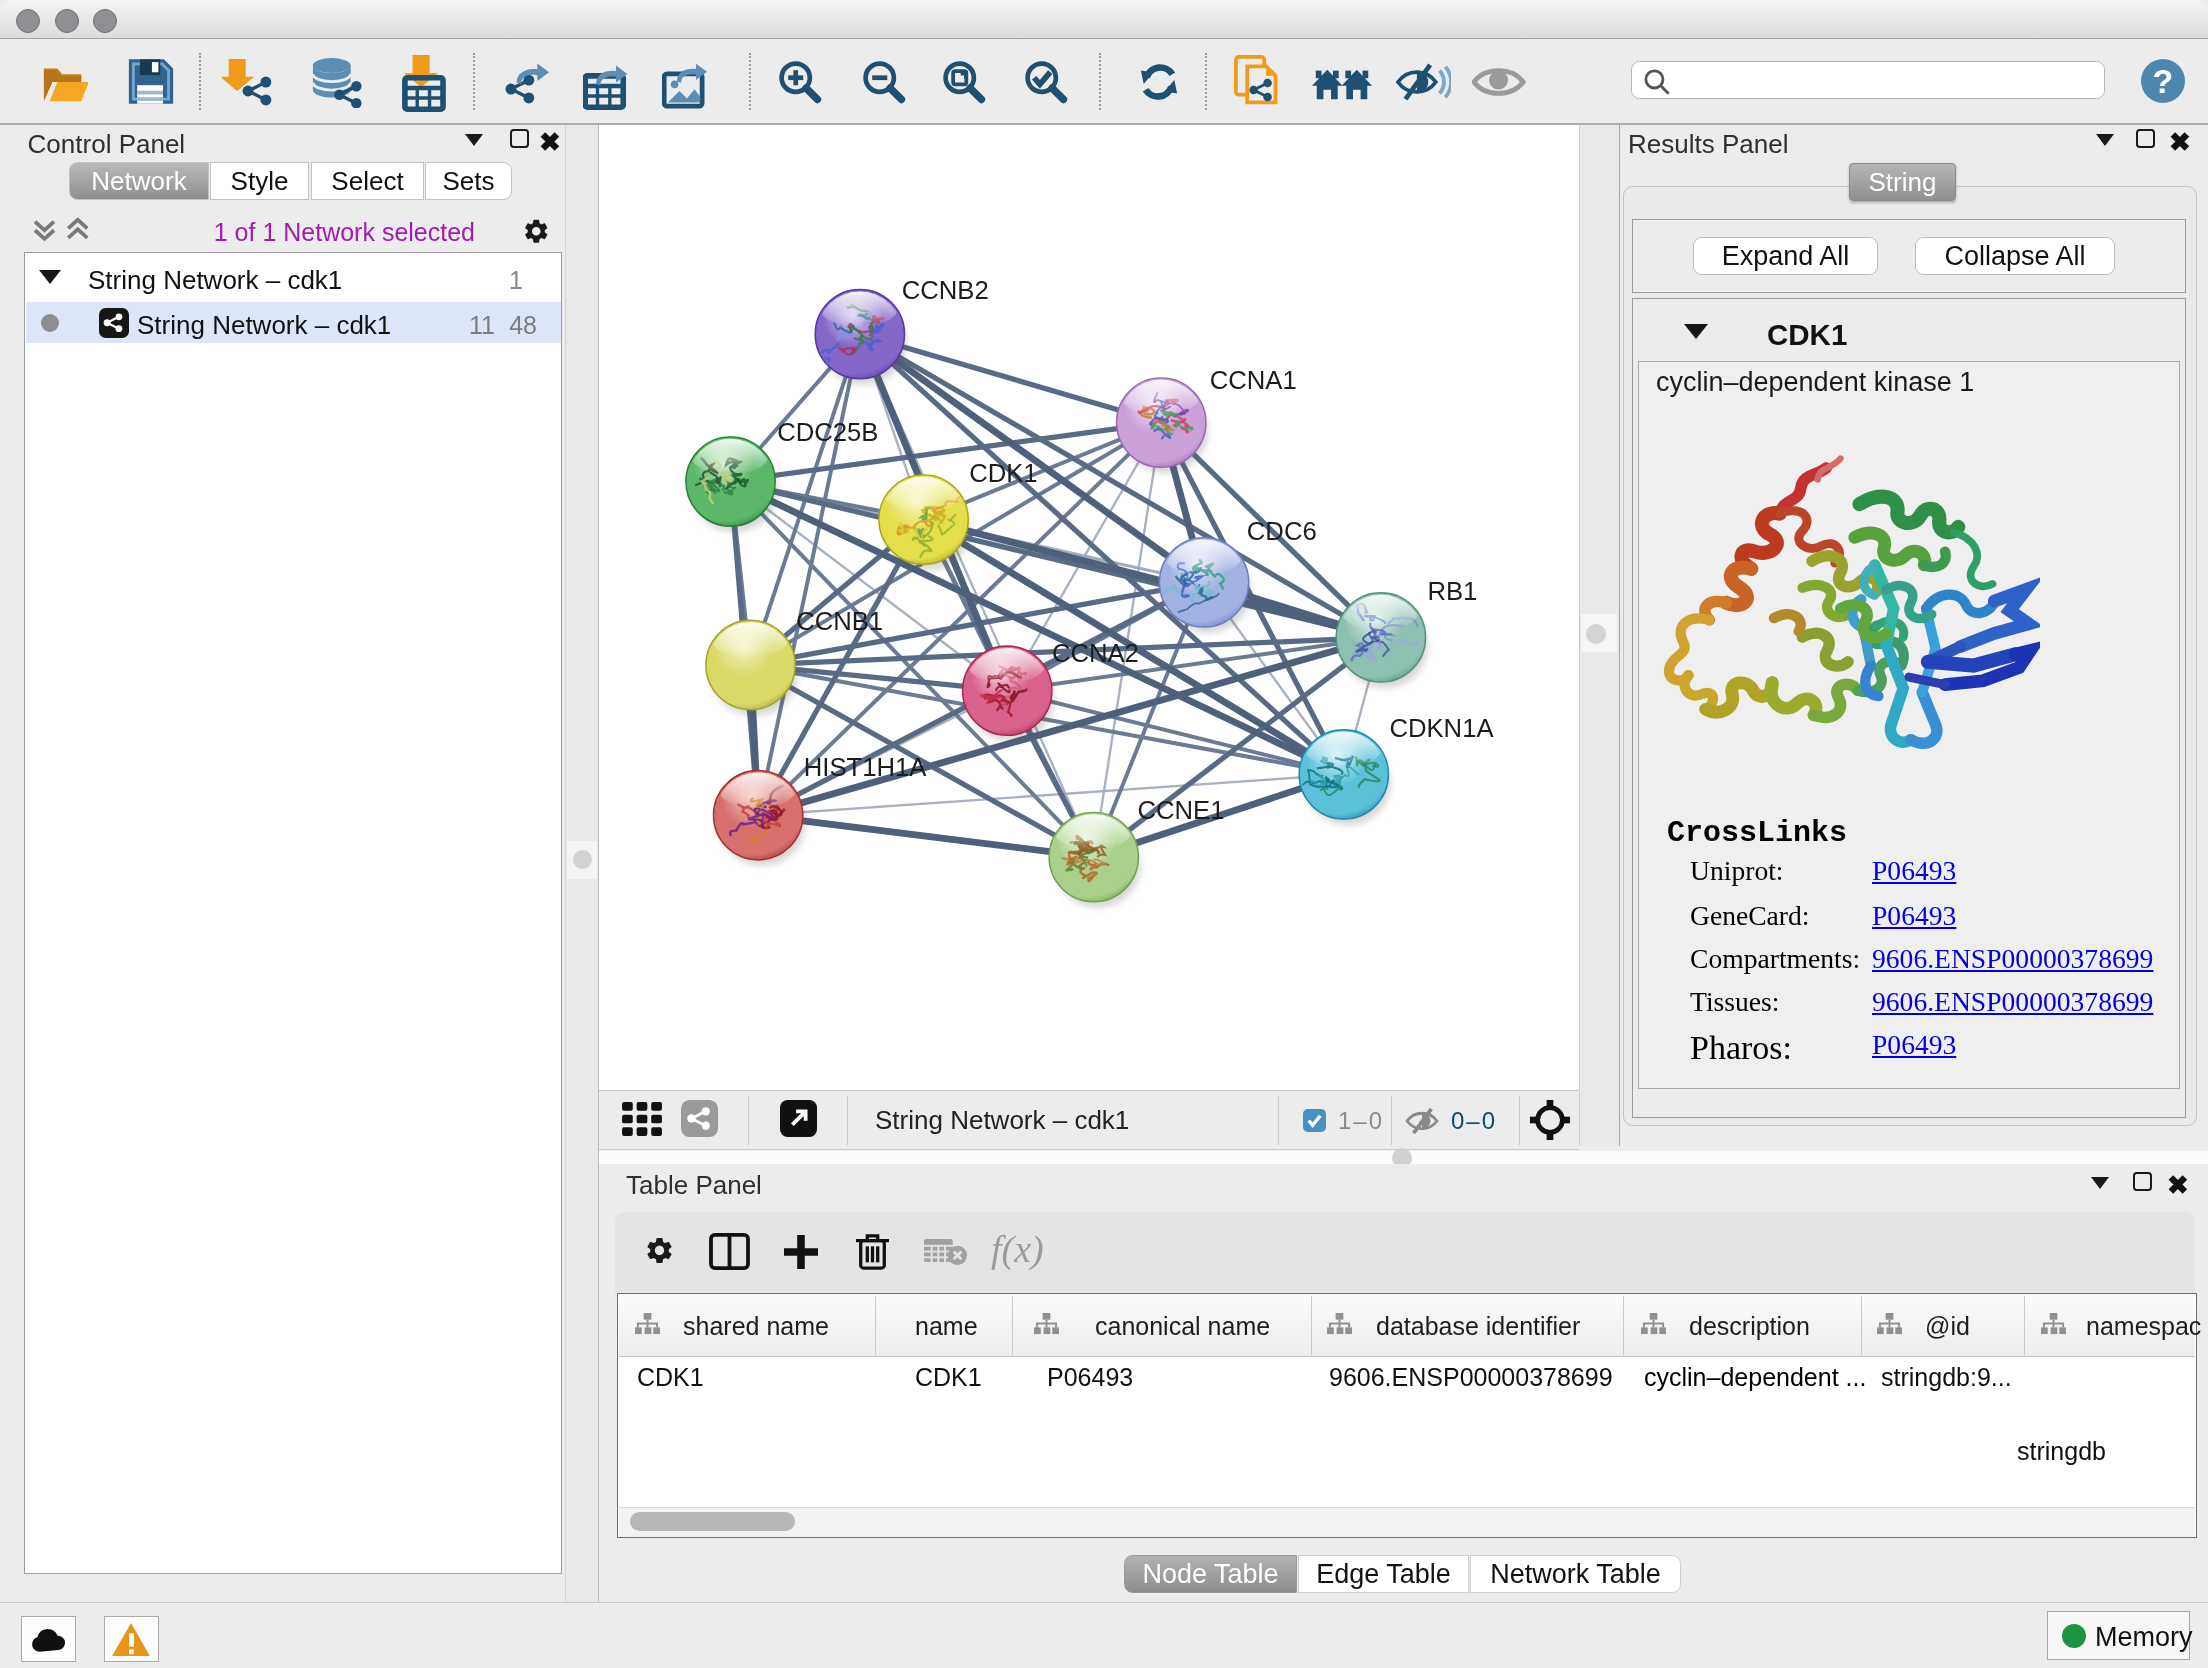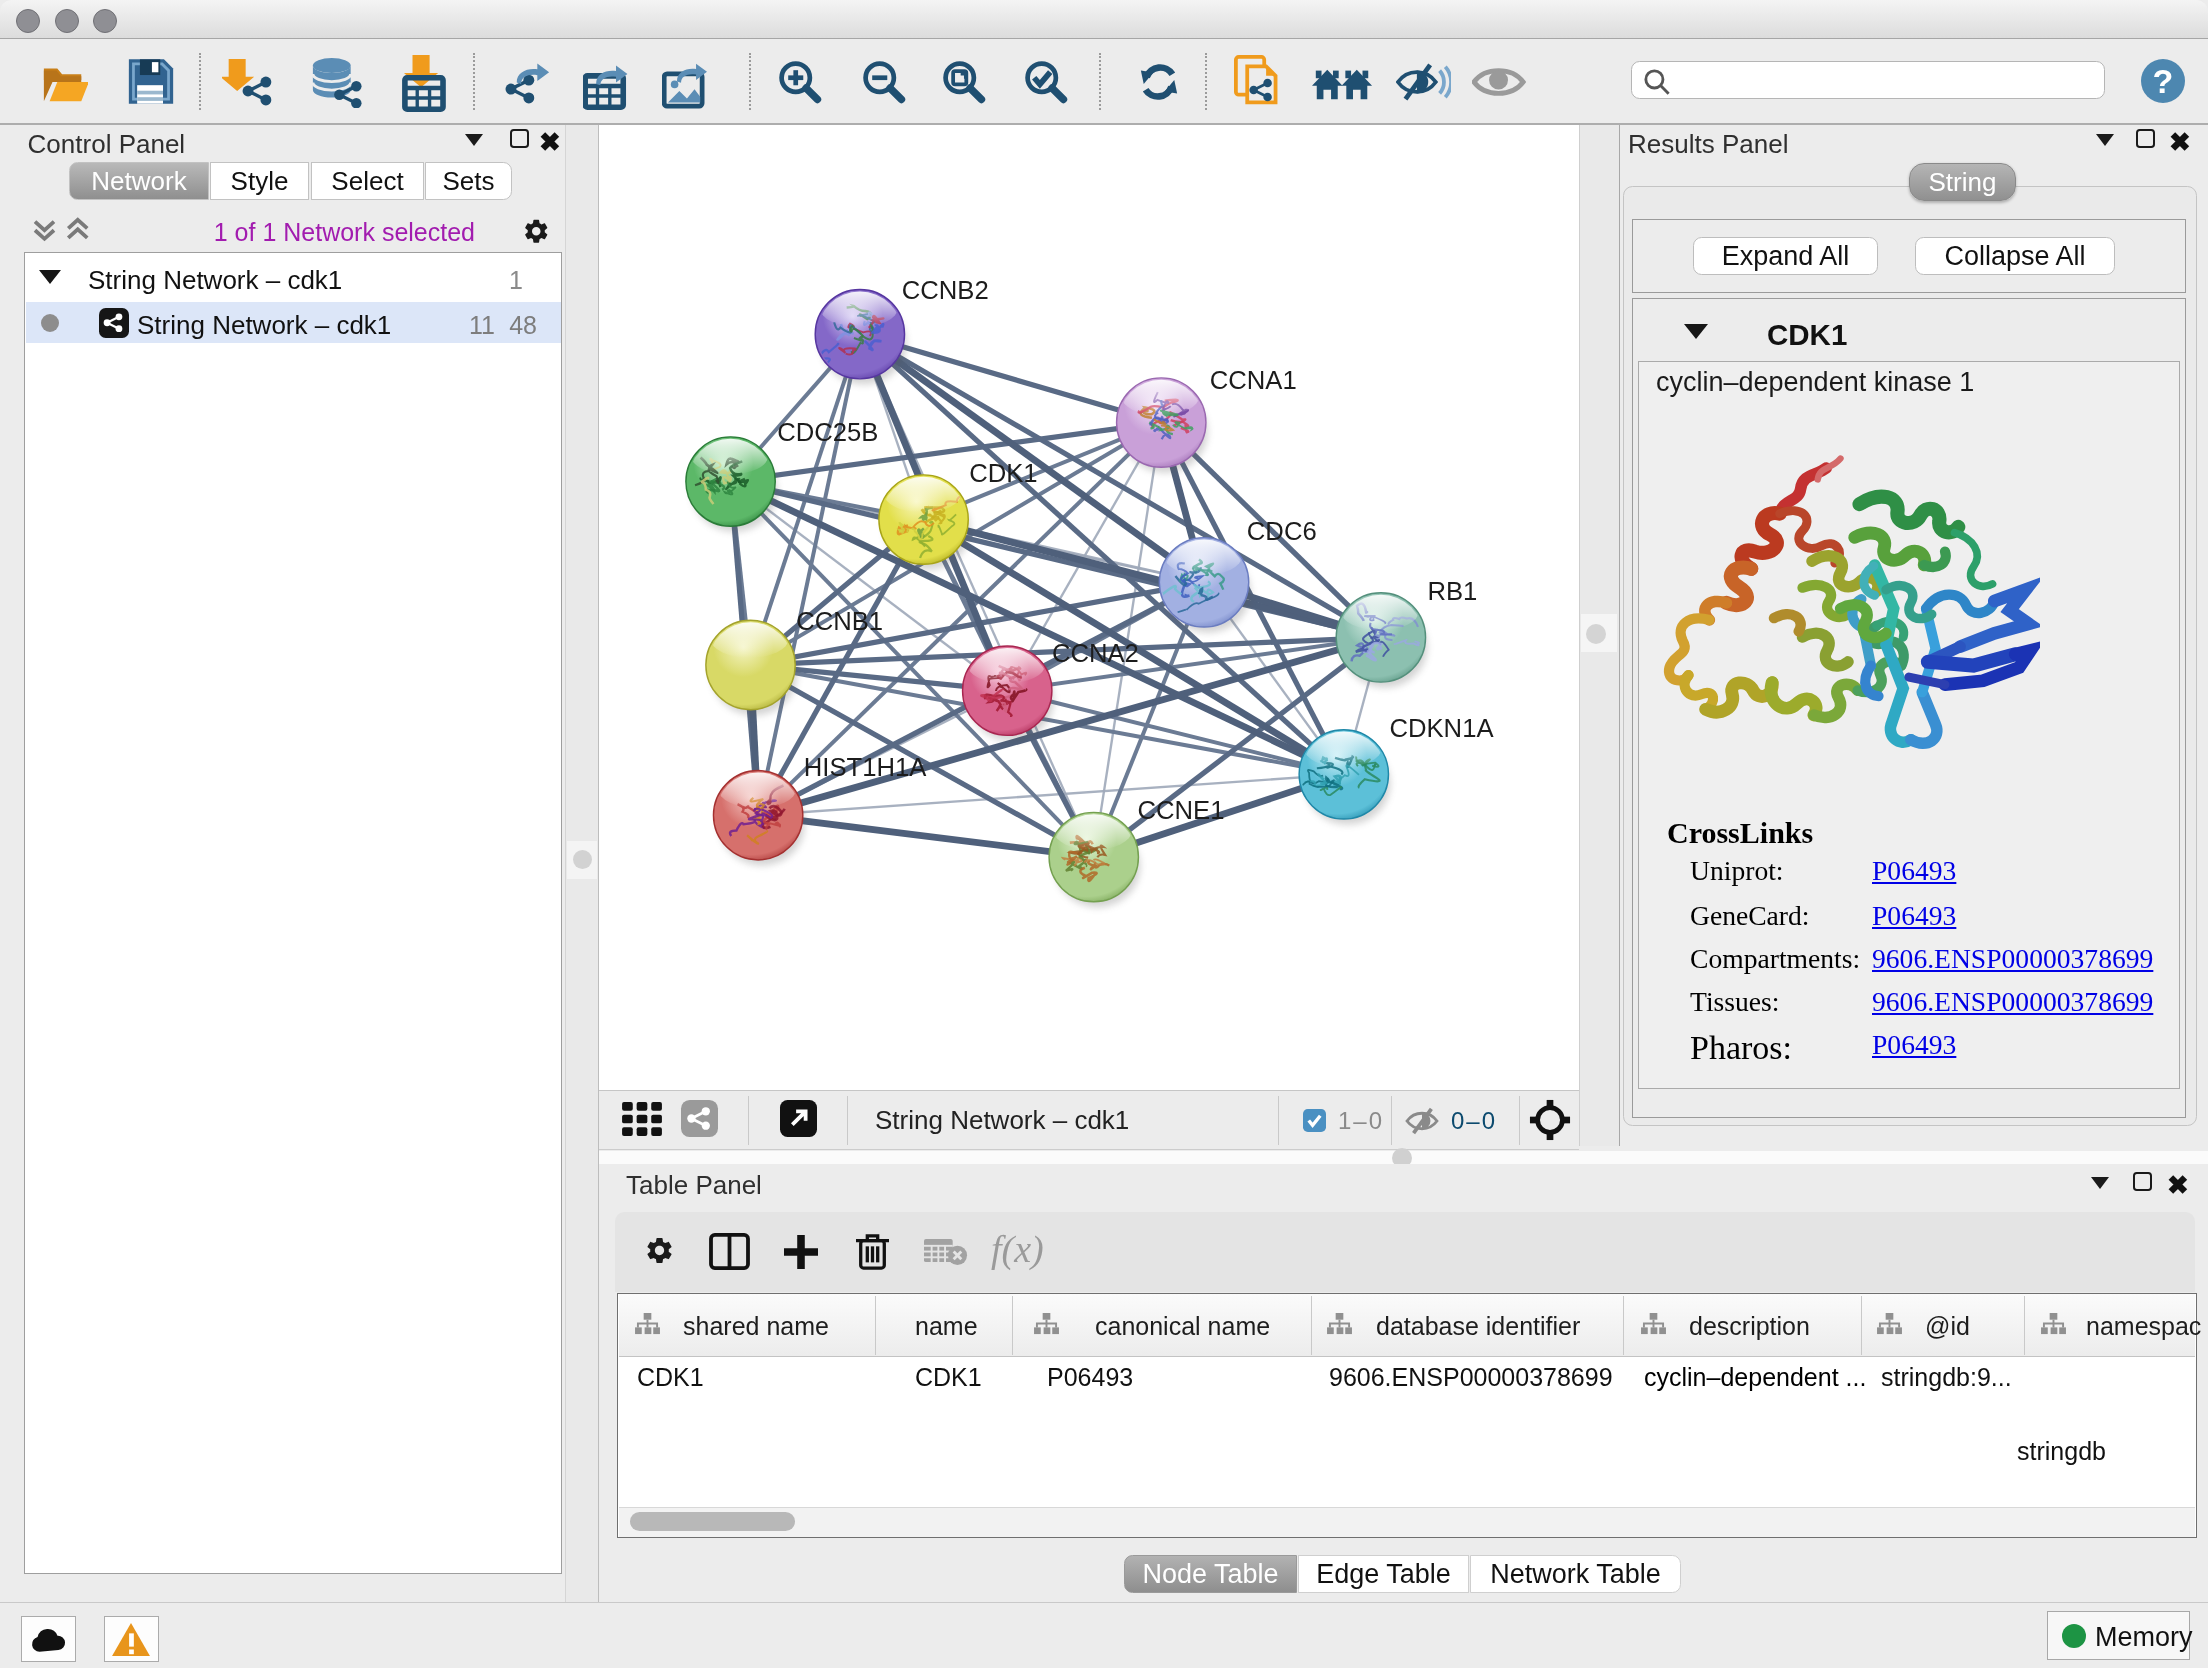--- a/index.html
+++ b/index.html
@@ -621,21 +621,21 @@
 </svg>
 <div class="abs" style="left:1579px;top:125px;width:41px;height:1021px;background:#e9e9e9;border-left:1px solid #cfcfcf;border-right:1.9px solid #a8a8a8"></div>
 <div class="abs" style="left:1581px;top:614px;width:36px;height:38px;background:#f5f5f5"></div>
 <div class="abs" style="left:1586px;top:624px;width:20px;height:20px;border-radius:50%;background:#d4d4d4"></div>
 <div class="abs" style="left:1620px;top:125px;width:589px;height:1021px;background:#ececec"></div>
 <div class="abs panel-title" style="left:1628px;top:129px">Results Panel</div>
 <div class="abs tri" style="left:2096px;top:134px"></div>
 <div class="abs sq" style="left:2136px;top:129px"></div>
 <div class="abs xx" style="left:2169px;top:131px">✖</div>
 <div class="abs" style="left:1623px;top:186px;width:574px;height:940px;background:#eaeaea;border:1.9px solid #c4c4c4;border-radius:9.5px"></div>
-<div class="abs" style="left:1909px;top:163px;width:107px;height:38px;background:linear-gradient(#b5b5b5,#909090);border:1px solid #8a8a8a;border-radius:15px;color:#fff;font-size:26px;text-align:center;line-height:37px;box-shadow:0 1.9px 2.9px rgba(0,0,0,0.25)">String</div>
+<div class="abs" style="left:1849px;top:163px;width:107px;height:38px;background:linear-gradient(#b5b5b5,#909090);border:1px solid #8a8a8a;border-radius:4px;color:#fff;font-size:26px;text-align:center;line-height:37px;box-shadow:0 1.9px 2.9px rgba(0,0,0,0.25)">String</div>
 <div class="abs" style="left:1632px;top:219px;width:554px;height:74px;background:#ececec;border:1.9px solid #9a9a9a"></div>
 <div class="abs" style="left:1693px;top:237px;width:185px;height:38px;background:#fff;border:1px solid #bdbdbd;border-radius:8.6px;font-size:27px;color:#111;text-align:center;line-height:37px">Expand All</div>
 <div class="abs" style="left:1915px;top:237px;width:200px;height:38px;background:#fff;border:1px solid #bdbdbd;border-radius:8.6px;font-size:27px;color:#111;text-align:center;line-height:37px">Collapse All</div>
 <div class="abs" style="left:1632px;top:298px;width:554px;height:820px;background:#ececec;border:1.9px solid #9a9a9a"></div>
 <div class="abs" style="left:1684px;top:324px;width:0;height:0;border-left:12.4px solid transparent;border-right:12.4px solid transparent;border-top:15px solid #161616"></div>
 <div class="abs" style="left:1767px;top:318px;font-size:29.5px;font-weight:bold;color:#111">CDK1</div>
 <div class="abs" style="left:1638px;top:361px;width:542px;height:728px;background:#efefef;border:1px solid #aaa"></div>
 <div class="abs" style="left:1656px;top:367px;font-size:27px;color:#1a1a1a">cyclin–dependent kinase 1</div>
 
 <svg class="abs" style="left:1660px;top:447px" width="380" height="328" viewBox="0 0 400 345">
@@ -674,21 +674,21 @@
 <path d="M212 160 C198 168 200 186 214 190 L222 230" stroke="#3f9ec8" stroke-width="10.8"></path>
 <path d="M222 230 C210 248 218 262 230 262" stroke="#3584cf" stroke-width="10.8"></path>
 
 <path d="M150 200 C168 190 184 200 176 214 C168 228 186 236 198 226" stroke="#8aa032" stroke-width="12"></path>
 <path d="M190 170 C208 160 224 170 216 184 C208 198 226 206 238 196" stroke="#60a83e" stroke-width="12"></path>
 <path d="M120 180 C138 170 154 180 146 194" stroke="#b08c2c" stroke-width="11"></path>
 <path d="M238 150 C256 140 272 150 264 164 C256 178 274 186 286 176" stroke="#35a08c" stroke-width="10"></path>
 </g>
     </svg>
 
-<div class="abs" style="font-family:Liberation Serif, serif;left:1667px;top:816px;font-size:30px;font-weight:bold;color:#000">CrossLinks</div>
+<div class="abs" style="font-family:Liberation Mono, monospace;left:1667px;top:816px;font-size:30px;font-weight:bold;color:#000">CrossLinks</div>
 <div class="abs" style="font-family:'Liberation Serif',serif;left:1690px;top:855px;font-size:27.6px;color:#000">Uniprot:</div>
 <div class="abs" style="font-family:'Liberation Serif',serif;left:1872px;top:855px;font-size:27.6px"><a class="lk">P06493</a></div>
 <div class="abs" style="font-family:'Liberation Serif',serif;left:1690px;top:900px;font-size:27.6px;color:#000">GeneCard:</div>
 <div class="abs" style="font-family:'Liberation Serif',serif;left:1872px;top:900px;font-size:27.6px"><a class="lk">P06493</a></div>
 <div class="abs" style="font-family:'Liberation Serif',serif;left:1690px;top:943px;font-size:27.6px;color:#000">Compartments:</div>
 <div class="abs" style="font-family:'Liberation Serif',serif;left:1872px;top:943px;font-size:27.6px"><a class="lk">9606.ENSP00000378699</a></div>
 <div class="abs" style="font-family:'Liberation Serif',serif;left:1690px;top:986px;font-size:27.6px;color:#000">Tissues:</div>
 <div class="abs" style="font-family:'Liberation Serif',serif;left:1872px;top:986px;font-size:27.6px"><a class="lk">9606.ENSP00000378699</a></div>
 <div class="abs" style="font-family:'Liberation Serif',serif;left:1690px;top:1029px;font-size:34px;color:#000">Pharos:</div>
 <div class="abs" style="font-family:'Liberation Serif',serif;left:1872px;top:1029px;font-size:27.6px"><a class="lk">P06493</a></div>

